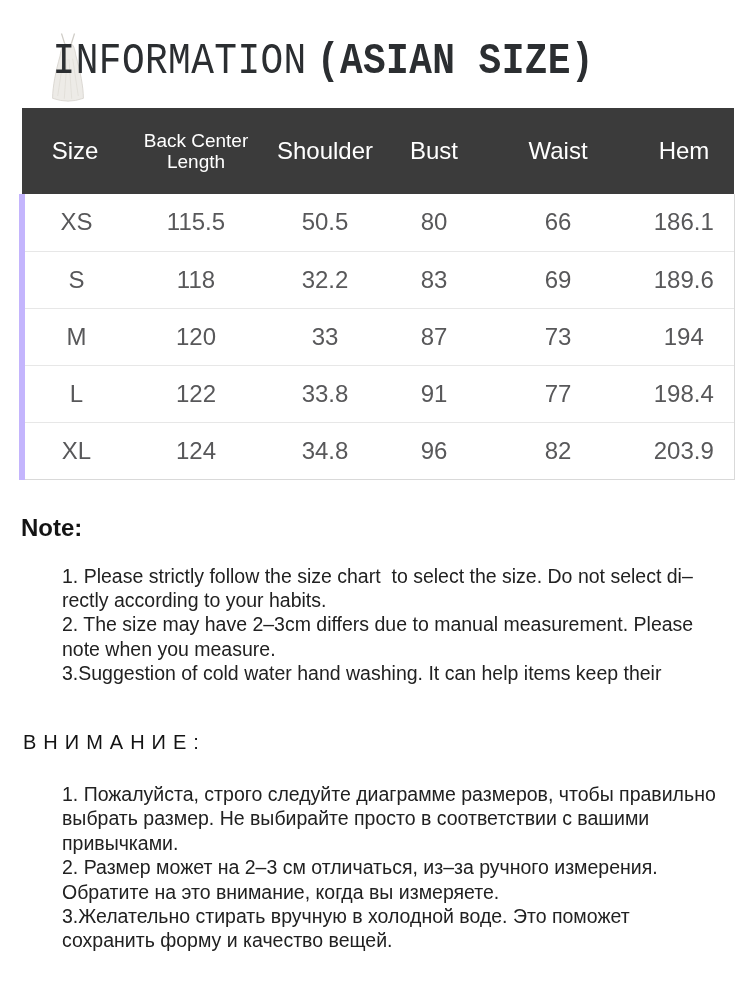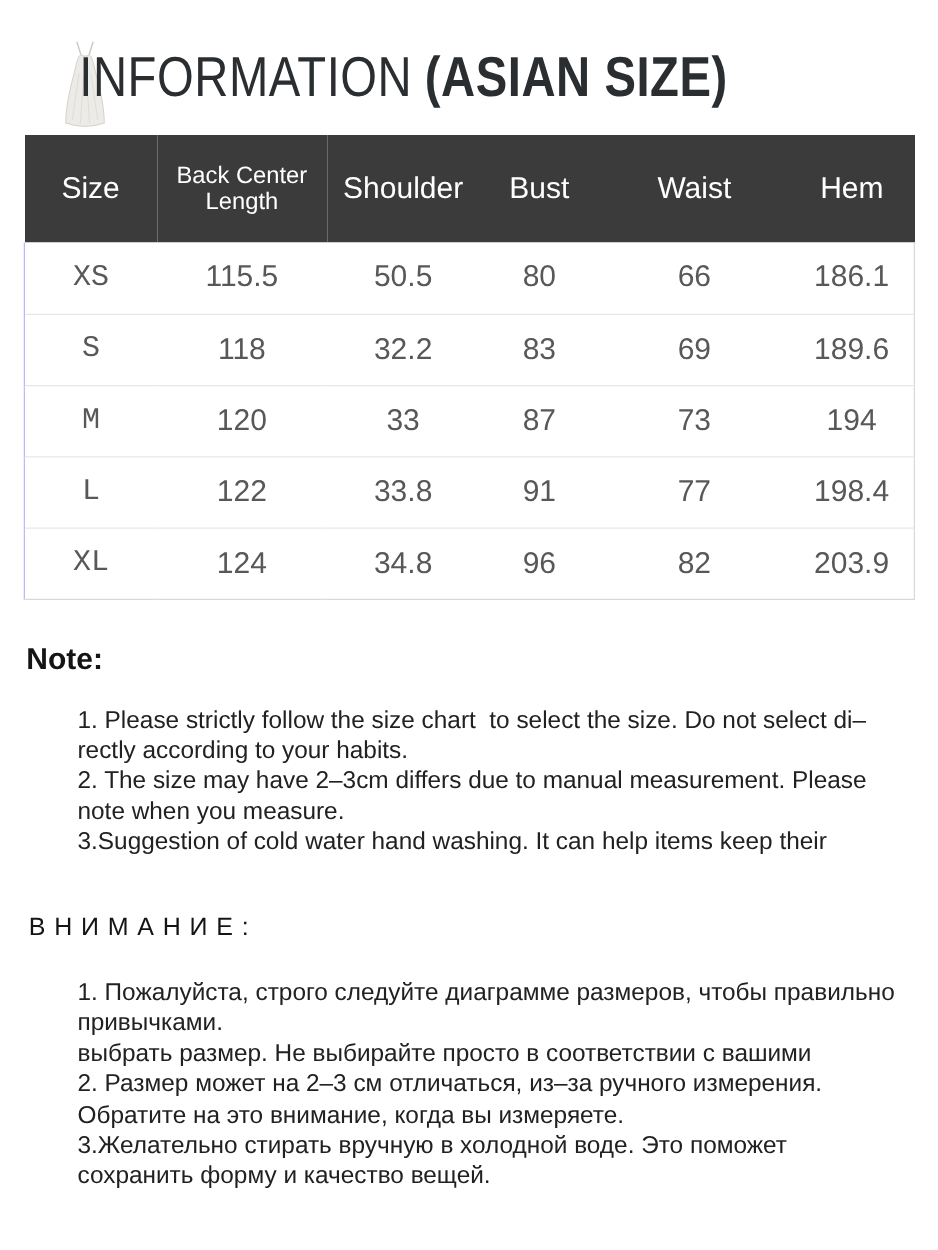--- a/index.html
+++ b/index.html
@@ -14,20 +14,21 @@
   }
 
   
   .title-row {
     position: absolute;
     left: 0; top: 36px;
     width: 646px;
     text-align: center;
     white-space: nowrap;
     color: #2b2e31;
+    font-family: Liberation Mono, monospace;
   }
   .title-inner {
     display: inline-block;
     font-size: 45px;
     transform: scaleX(0.84);
     transform-origin: center;
     letter-spacing: 0.5px;
   }
   .t-light { font-weight: normal; }
   .t-bold  { font-weight: bold; margin-left: 12px; }
@@ -60,21 +61,21 @@
   }
   .size-table tbody td {
     height: 57px;
     text-align: center;
     vertical-align: middle;
     font-size: 24px;
     color: #58585a;
     background: #ffffff;
   }
   .size-table tbody tr + tr td { border-top: 1px solid #e7e7e7; }
-  .size-table tbody td:first-child  { border-left: 1px solid #c4b5fd; font-family: Liberation Mono, monospace; }
+  .size-table tbody td:first-child  { border-left: 6px solid #c4b5fd; }
   .size-table tbody td:last-child   { border-right: 1px solid #d9d9d9; }
   .size-table tbody tr:last-child td { border-bottom: 1px solid #d9d9d9; }
 
   
   .note-heading {
     position: absolute;
     left: 21px; top: 514px;
     font-size: 24px;
     font-weight: bold;
     color: #141414;
@@ -197,21 +198,21 @@
     <div class="line">1. Please strictly follow the size chart  to select the size. Do not select di–</div>
     <div class="line">rectly according to your habits.</div>
     <div class="line">2. The size may have 2–3cm differs due to manual measurement. Please</div>
     <div class="line">note when you measure.</div>
     <div class="line">3.Suggestion of cold water hand washing. It can help items keep their</div>
   </div>
 
   <div class="attn-heading">ВНИМАНИЕ:</div>
   <div class="attn-lines">
     <div class="line">1. Пожалуйста, строго следуйте диаграмме размеров, чтобы правильно</div>
+    <div class="line">выбрать размер. Не выбирайте просто в соответствии с вашими</div>
     <div class="line">привычками.</div>
-    <div class="line">выбрать размер. Не выбирайте просто в соответствии с вашими</div>
     <div class="line">2. Размер может на 2–3 см отличаться, из–за ручного измерения.</div>
     <div class="line">Обратите на это внимание, когда вы измеряете.</div>
     <div class="line">3.Желательно стирать вручную в холодной воде. Это поможет</div>
     <div class="line">сохранить форму и качество вещей.</div>
   </div>
 
 </div>
 
 </body></html>

